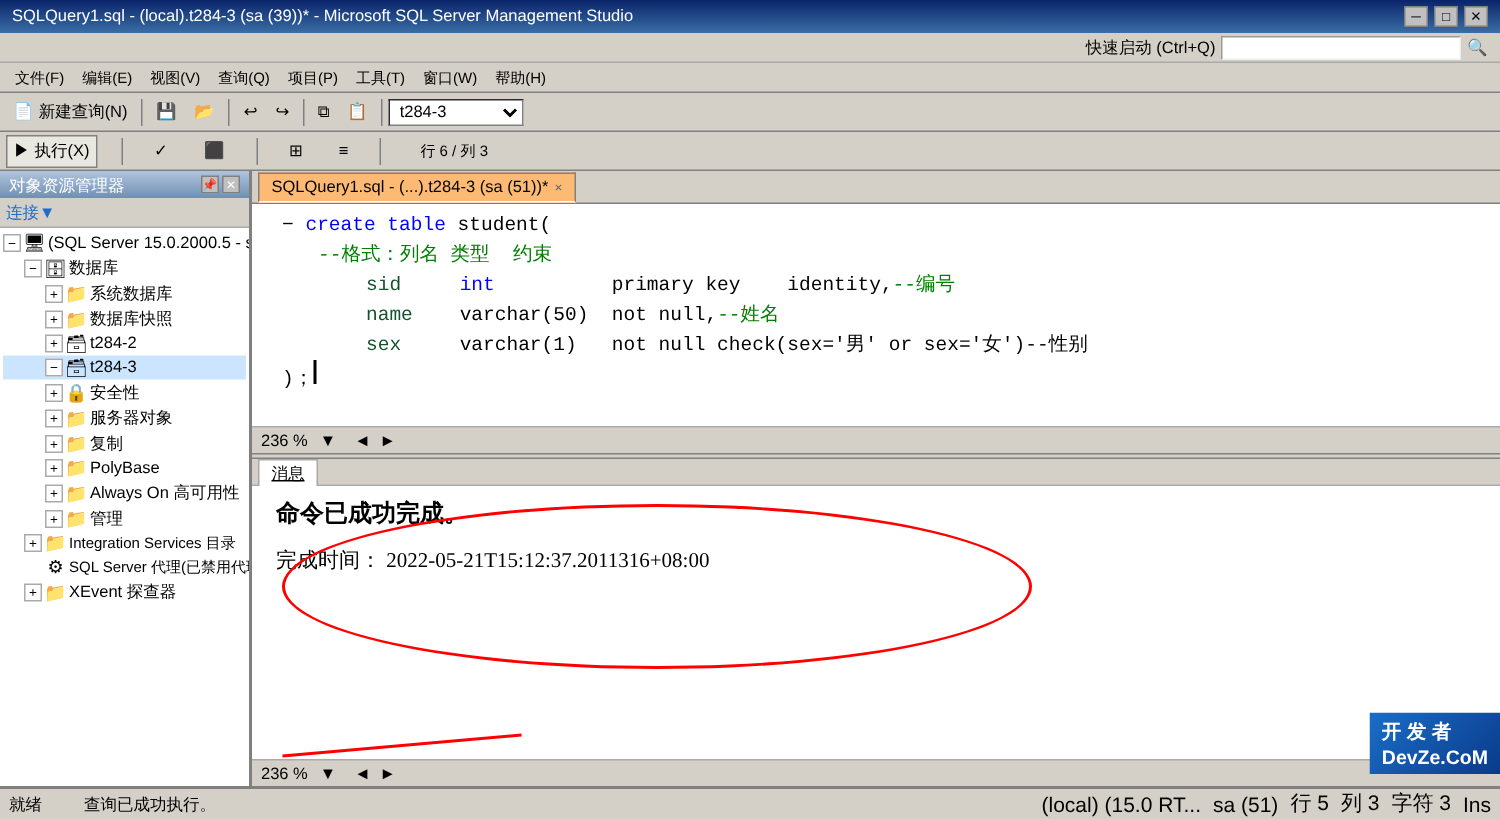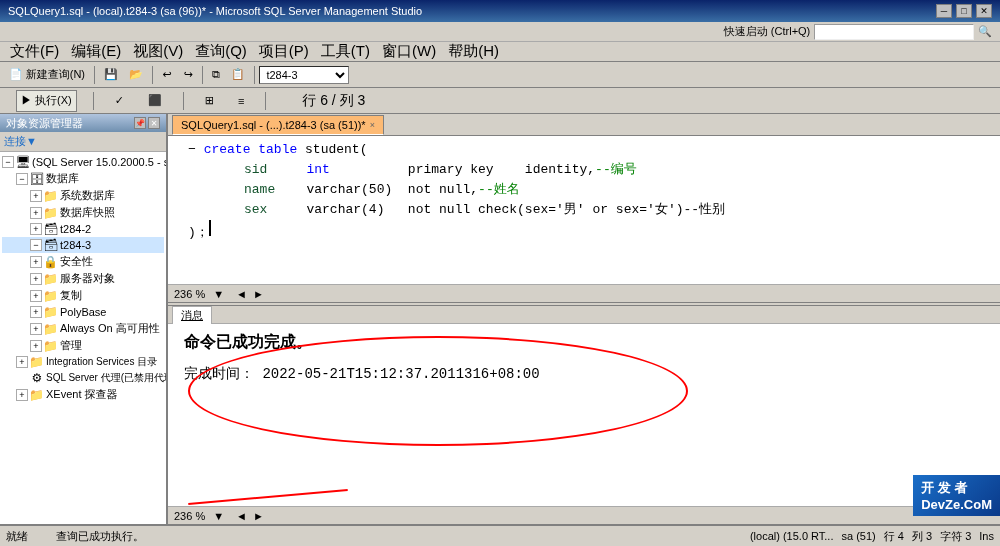--- a/index.html
+++ b/index.html
@@ -20,21 +20,21 @@
     .title-btn { width: 16px; height: 14px; background: #c0c0c0; border: 1px solid #808080; font-size: 9px; display: flex; align-items: center; justify-content: center; cursor: pointer; color: #000; }
 
     
     .menu-bar {
       background: #d4d0c8;
       height: 20px;
       display: flex;
       align-items: center;
       padding: 0 4px;
       border-bottom: 1px solid #808080;
-      font-size: 15px;
+      font-size: 10px;
     }
     .menu-item { padding: 1px 6px; cursor: pointer; }
 
     
     .toolbar {
       background: #d4d0c8;
       height: 26px;
       display: flex;
       align-items: center;
       padding: 0 4px;
@@ -44,21 +44,21 @@
     .tb-btn { height: 22px; padding: 0 4px; background: #d4d0c8; border: 1px solid transparent; cursor: pointer; display: flex; align-items: center; font-size: 11px; }
     .tb-sep { width: 1px; height: 18px; background: #808080; margin: 0 2px; }
     .tb-input { height: 18px; border: 1px inset #808080; background: white; padding: 0 2px; font-size: 11px; width: 80px; }
 
     
     .toolbar2 {
       background: #d4d0c8;
       height: 26px;
       display: flex;
       align-items: center;
-      padding: 0 16px;
+      padding: 0 4px;
       border-bottom: 1px solid #808080;
       gap: 14px;
     }
 
     
     .quick-bar {
       background: #d4d0c8;
       height: 20px;
       display: flex;
       align-items: center;
@@ -172,21 +172,21 @@
       background: #d4d0c8;
       height: 18px;
       display: flex;
       align-items: center;
       border-bottom: 1px solid #aaa;
       font-size: 11px;
       padding-left: 4px;
     }
     .res-tab { padding: 1px 8px; cursor: pointer; text-decoration: underline; }
     .res-tab.active { background: white; border: 1px solid #aaa; border-bottom: none; }
-    .results-content { flex: 1; overflow: auto; padding: 8px 16px; font-family: Liberation Mono, monospace; font-size: 14px; position: relative; }
+    .results-content { flex: 1; overflow: auto; padding: 8px 16px; font-family: Liberation Serif, serif; font-size: 14px; position: relative; }
     .success-msg { font-size: 16px; font-weight: bold; color: #000; margin-bottom: 12px; }
     .completion-time { font-size: 14px; color: #000; }
     .red-circle {
       position: absolute;
       border: 2px solid red;
       border-radius: 50%;
       width: 500px;
       height: 110px;
       top: 12px;
       left: 20px;
@@ -220,21 +220,21 @@
       height: 22px;
       background: #d4d0c8;
       border-top: 2px solid #808080;
       display: flex;
       align-items: center;
       padding: 0 6px;
       font-size: 11px;
       justify-content: space-between;
     }
     .status-left { display: flex; align-items: center; gap: 4px; }
-    .status-right { display: flex; align-items: center; gap: 8px; color: #000; font-size: 11px; }
+    .status-right { display: flex; align-items: center; gap: 8px; color: #000; font-size: 14px; }
 
     
     .editor-area::-webkit-scrollbar, .results-content::-webkit-scrollbar { width: 12px; height: 12px; }
     .editor-area::-webkit-scrollbar-track, .results-content::-webkit-scrollbar-track { background: #f0f0f0; }
     .editor-area::-webkit-scrollbar-thumb, .results-content::-webkit-scrollbar-thumb { background: #c0c0c0; border: 1px solid #808080; }
 
     
     .watermark {
       position: fixed;
       bottom: 30px;
@@ -244,21 +244,21 @@
       padding: 4px 8px;
       font-size: 13px;
       font-weight: bold;
       z-index: 100;
     }
   </style>
 </head>
 <body>
 
 <div class="title-bar">
-  <span>SQLQuery1.sql - (local).t284-3 (sa (96))* - Microsoft SQL Server Management Studio</span>
+  <span>SQLQuery1.sql - (local).t284-3 (sa (39))* - Microsoft SQL Server Management Studio</span>
   <div class="title-bar-controls">
     <div class="title-btn">─</div>
     <div class="title-btn">□</div>
     <div class="title-btn">✕</div>
   </div>
 </div>
 
 <div class="quick-bar">
   <span>快速启动 (Ctrl+Q)</span>
   <input type="text" style="width: 160px; height: 16px; font-size: 11px; border: 1px inset; margin-left: 4px;">
@@ -295,21 +295,21 @@
 
 <div class="toolbar2">
   <button class="tb-btn" style="background:#e8e8e0; border:1px solid #808080; font-size:11px;">▶ 执行(X)</button>
   <div class="tb-sep"></div>
   <button class="tb-btn">✓</button>
   <button class="tb-btn">⬛</button>
   <div class="tb-sep"></div>
   <button class="tb-btn">⊞</button>
   <button class="tb-btn">≡</button>
   <div class="tb-sep"></div>
-  <span style="font-size:14px; margin:0 20px;">行 6 / 列 3</span>
+  <span style="font-size:10px; margin:0 10px;">行 6 / 列 3</span>
 </div>
 
 <div class="main-layout">
 
   <div class="left-panel">
     <div class="panel-header">
       <span>对象资源管理器</span>
       <div class="panel-controls">
         <div class="panel-ctrl-btn">📌</div>
         <div class="panel-ctrl-btn">✕</div>
@@ -411,20 +411,24 @@
       <div class="code-content">
 
         <div class="code-line">
           <span style="margin-left:8px;">−</span>
           <span class="code-text">&nbsp;</span>
           <span class="code-text kw-blue">create </span>
           <span class="code-text kw-blue">table </span>
           <span class="code-text color-black">student(</span>
         </div>
 
+        <div class="code-line">
+          <span class="code-text" style="margin-left:32px;"></span>
+          <span class="code-text kw-green">--格式：列名 类型  约束</span>
+        </div>
 
         <div class="code-line">
           <span class="code-text" style="margin-left:64px;"></span>
           <span class="code-text color-blue2">sid</span>
           <span class="code-text color-black">&nbsp;&nbsp;&nbsp;&nbsp;&nbsp;</span>
           <span class="code-text kw-blue">int</span>
           <span class="code-text color-black">&nbsp;&nbsp;&nbsp;&nbsp;&nbsp;&nbsp;&nbsp;&nbsp;&nbsp;&nbsp;</span>
           <span class="code-text color-black">primary key&nbsp;&nbsp;&nbsp;&nbsp;identity,</span>
           <span class="code-text kw-green">--编号</span>
         </div>
@@ -435,21 +439,21 @@
           <span class="code-text color-black">&nbsp;&nbsp;&nbsp;&nbsp;</span>
           <span class="code-text color-black">varchar(50)</span>
           <span class="code-text color-black">&nbsp;&nbsp;not null,</span>
           <span class="code-text kw-green">--姓名</span>
         </div>
 
         <div class="code-line">
           <span class="code-text" style="margin-left:64px;"></span>
           <span class="code-text color-blue2">sex</span>
           <span class="code-text color-black">&nbsp;&nbsp;&nbsp;&nbsp;&nbsp;</span>
-          <span class="code-text color-black">varchar(4)</span>
+          <span class="code-text color-black">varchar(1)</span>
           <span class="code-text color-black">&nbsp;&nbsp;&nbsp;not null check(sex='男' or sex='女')--性别</span>
         </div>
 
         <div class="code-line">
           <span class="code-text" style="margin-left:8px;"></span>
           <span class="code-text color-black">)；</span>
           <span style="display:inline-block; width:2px; height:16px; background:#000; animation:blink 1s infinite;"></span>
         </div>
       </div>
     </div>
@@ -488,21 +492,21 @@
 </div>
 
 <div class="status-bar">
   <div class="status-left">
     <span>就绪</span>
     <span style="margin-left:24px;">查询已成功执行。</span>
   </div>
   <div class="status-right">
     <span>(local) (15.0 RT...</span>
     <span>sa (51)</span>
-    <span>行 4</span>
+    <span>行 5</span>
     <span>列 3</span>
     <span>字符 3</span>
     <span>Ins</span>
   </div>
 </div>
 
 <div class="watermark">
   <div>开 发 者</div>
   <div>DevZe.CoM</div>
 </div>

